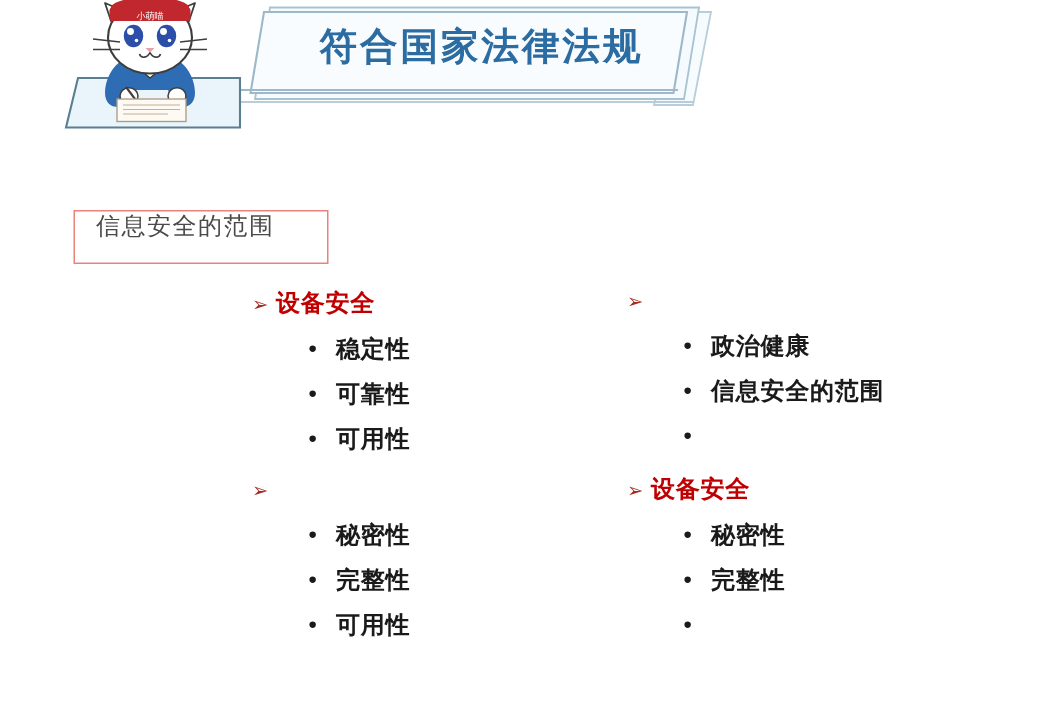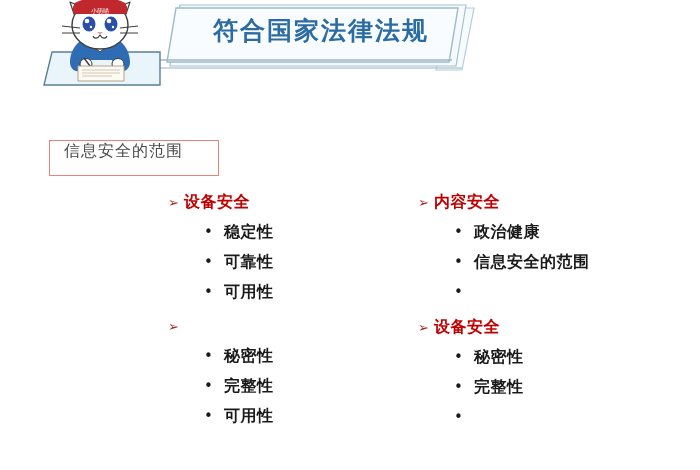--- a/index.html
+++ b/index.html
@@ -225,21 +225,20 @@
         <div class="sub-item">
           <span class="dot-bullet">•</span>
           <span class="sub-item-text">可用性</span>
         </div>
       </div>
     </div>
   <div class="content-column" id="column-right">
       <div class="group-block">
         <div class="group-heading">
           <span class="arrow-bullet">➢</span>
-          <span class="group-heading-text">内容安全</span>
         </div>
         <div class="sub-item">
           <span class="dot-bullet">•</span>
           <span class="sub-item-text">政治健康</span>
         </div>
         <div class="sub-item">
           <span class="dot-bullet">•</span>
           <span class="sub-item-text">信息安全的范围</span>
         </div>
         <div class="sub-item">

